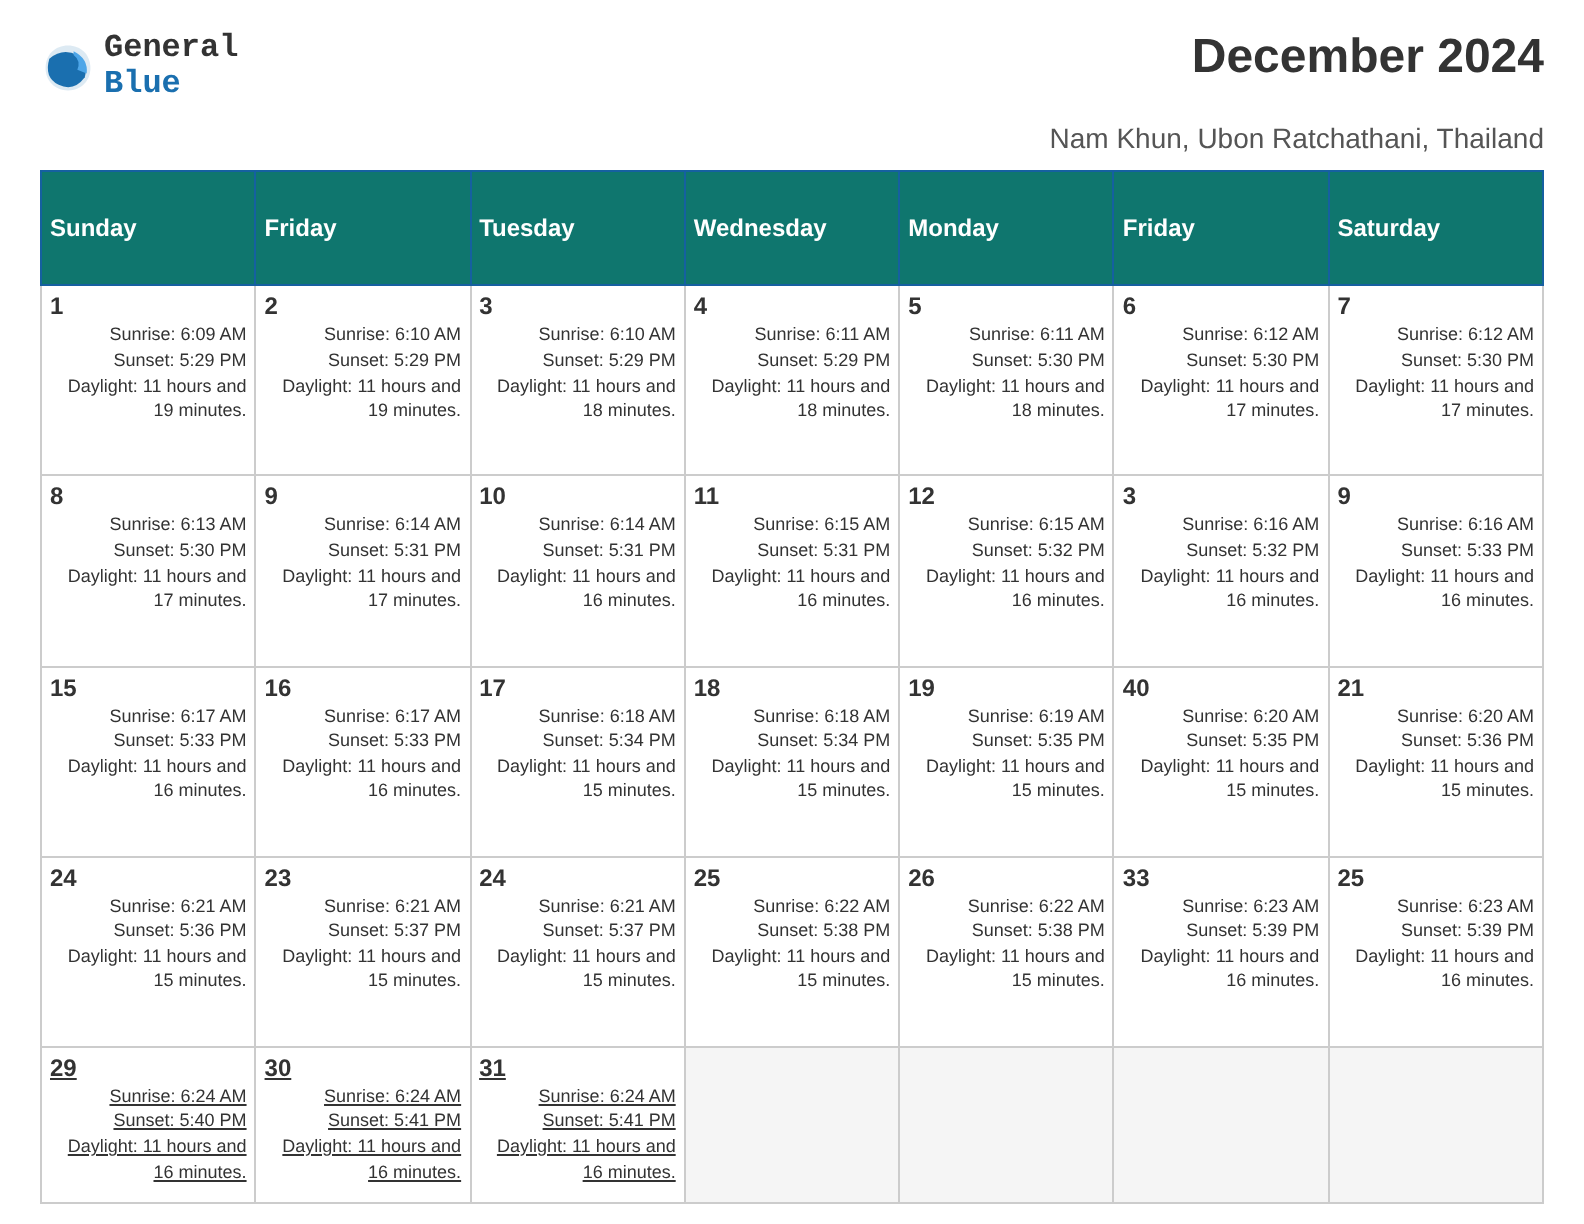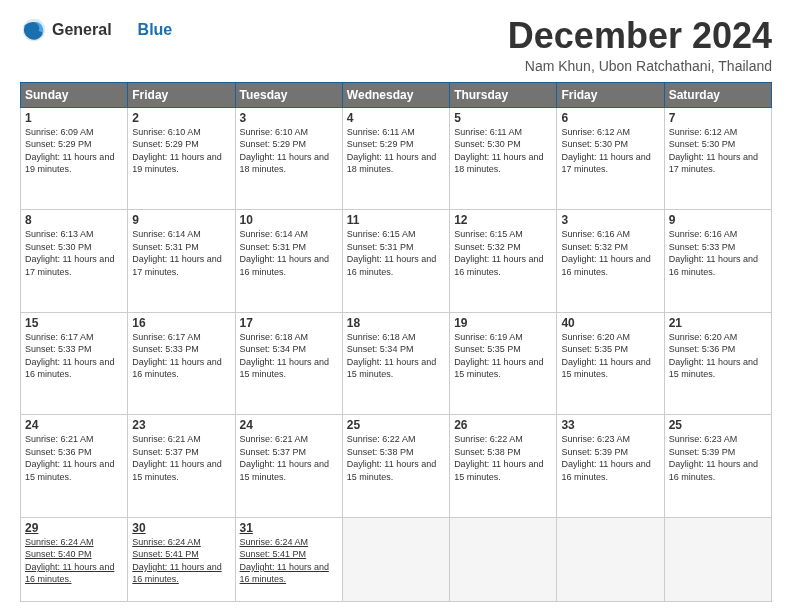--- a/index.html
+++ b/index.html
@@ -29,43 +29,43 @@
       gap: 4px;
     }
     .logo-icon {
       width: 28px;
       height: 28px;
     }
     .title-block {
       text-align: right;
     }
     .month-title {
-      font-size: 36px;
+      font-size: 24px;
       font-weight: bold;
       color: #333;
       line-height: 1.1;
     }
     .location {
       font-size: 14px;
       color: #555;
-      margin-top: 2px;
+      margin-top: 19px;
     }
     .calendar {
       flex: 1;
       border: 1px solid #ccc;
       border-collapse: collapse;
       width: 100%;
       table-layout: fixed;
     }
     .calendar th {
-      background: #737373;
+      background: #0f766e;
       color: #fff;
       font-size: 12px;
       font-weight: bold;
-      padding: 5px 4px;
+      padding: 21px 4px;
       border: 1px solid #1560a0;
       text-align: left;
     }
     .calendar td {
       border: 1px solid #ccc;
       vertical-align: top;
       padding: 3px 4px;
       font-size: 9.5px;
       color: #333;
       height: 88px;
@@ -78,56 +78,57 @@
       font-size: 12px;
       font-weight: bold;
       color: #333;
       display: block;
       margin-bottom: 1px;
     }
     .day-info {
       font-size: 9px;
       color: #333;
       line-height: 1.4;
+      text-align: right;
     }
     .last-row td {
       height: 70px;
       text-decoration: underline;
     }
   </style>
 </head>
 <body>
 
 <div class="page">
   <div class="header">
     <div class="logo">
       <svg class="logo-icon" viewBox="0 0 30 30">
         <path d="M15 3 C22 3 27 8 27 15 C27 22 22 27 15 27 C8 27 3 22 3 15 C3 8 8 3 15 3Z" fill="#1a6faf" opacity="0.15"></path>
         <path d="M5 10 Q12 4 20 8 Q26 12 24 20 Q18 28 10 24 Q2 20 5 10Z" fill="#1a6faf"></path>
         <path d="M18 6 Q26 10 25 18 L20 16 Q22 11 18 8Z" fill="#4da6e8"></path>
       </svg>
-      <div style="display:flex;flex-direction:row;line-height:1.1;">
+      <div style="display:flex;flex-direction:column;line-height:1.1;font-family:Liberation Mono, monospace;">
         <span style="font-size:16px;font-weight:bold;color:#333;">General</span>
-        <span style="font-size:16px;font-weight:bold;color:#1a6faf;margin-left:26px;">Blue</span>
+        <span style="font-size:16px;font-weight:bold;color:#1a6faf;">Blue</span>
       </div>
     </div>
     <div class="title-block">
       <div class="month-title">December 2024</div>
       <div class="location">Nam Khun, Ubon Ratchathani, Thailand</div>
     </div>
   </div>
 
   <table class="calendar">
     <thead>
       <tr>
       <th>Sunday</th>
           <th>Friday</th>
           <th>Tuesday</th>
           <th>Wednesday</th>
-          <th>Thursday</th>
+          <th>Monday</th>
           <th>Friday</th>
           <th>Saturday</th>
         </tr>
     </thead>
     <tbody id="calendar-body">
     <tr>
           <td>
             <span class="day-num">1</span>
             <div class="day-info">Sunrise: 6:09 AM<br>Sunset: 5:29 PM<br>Daylight: 11 hours and 19 minutes.</div>
           </td>

